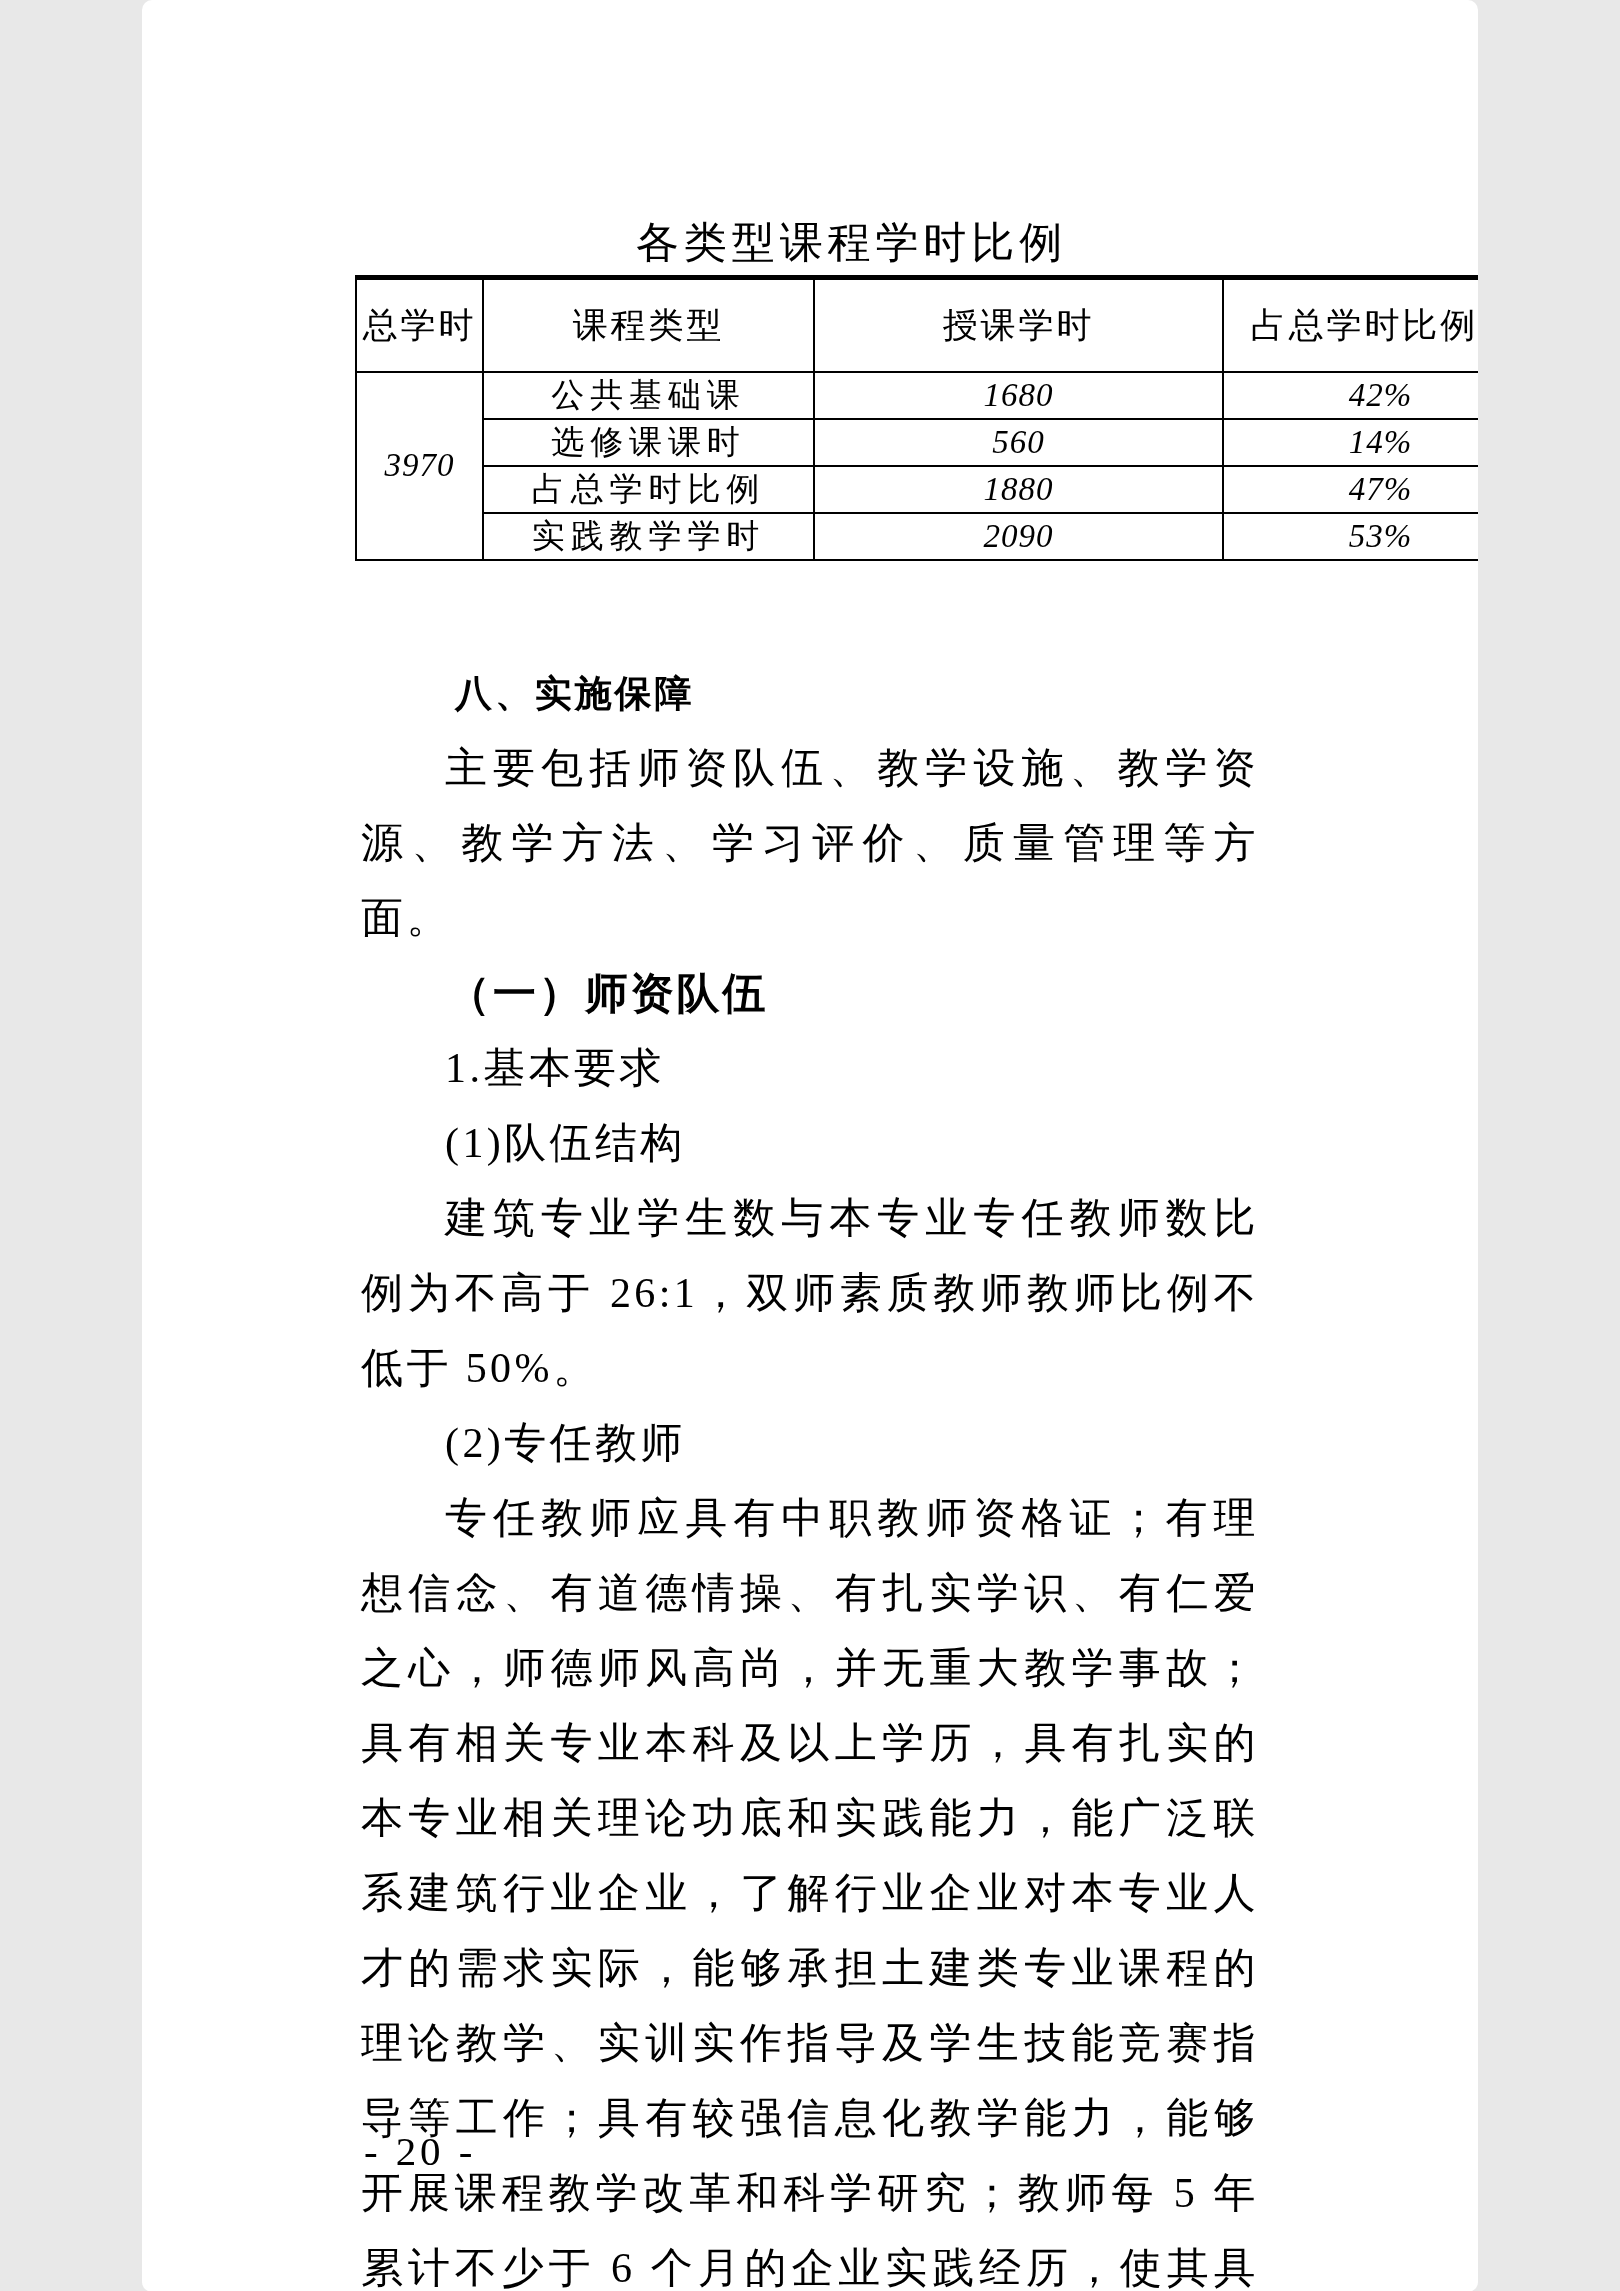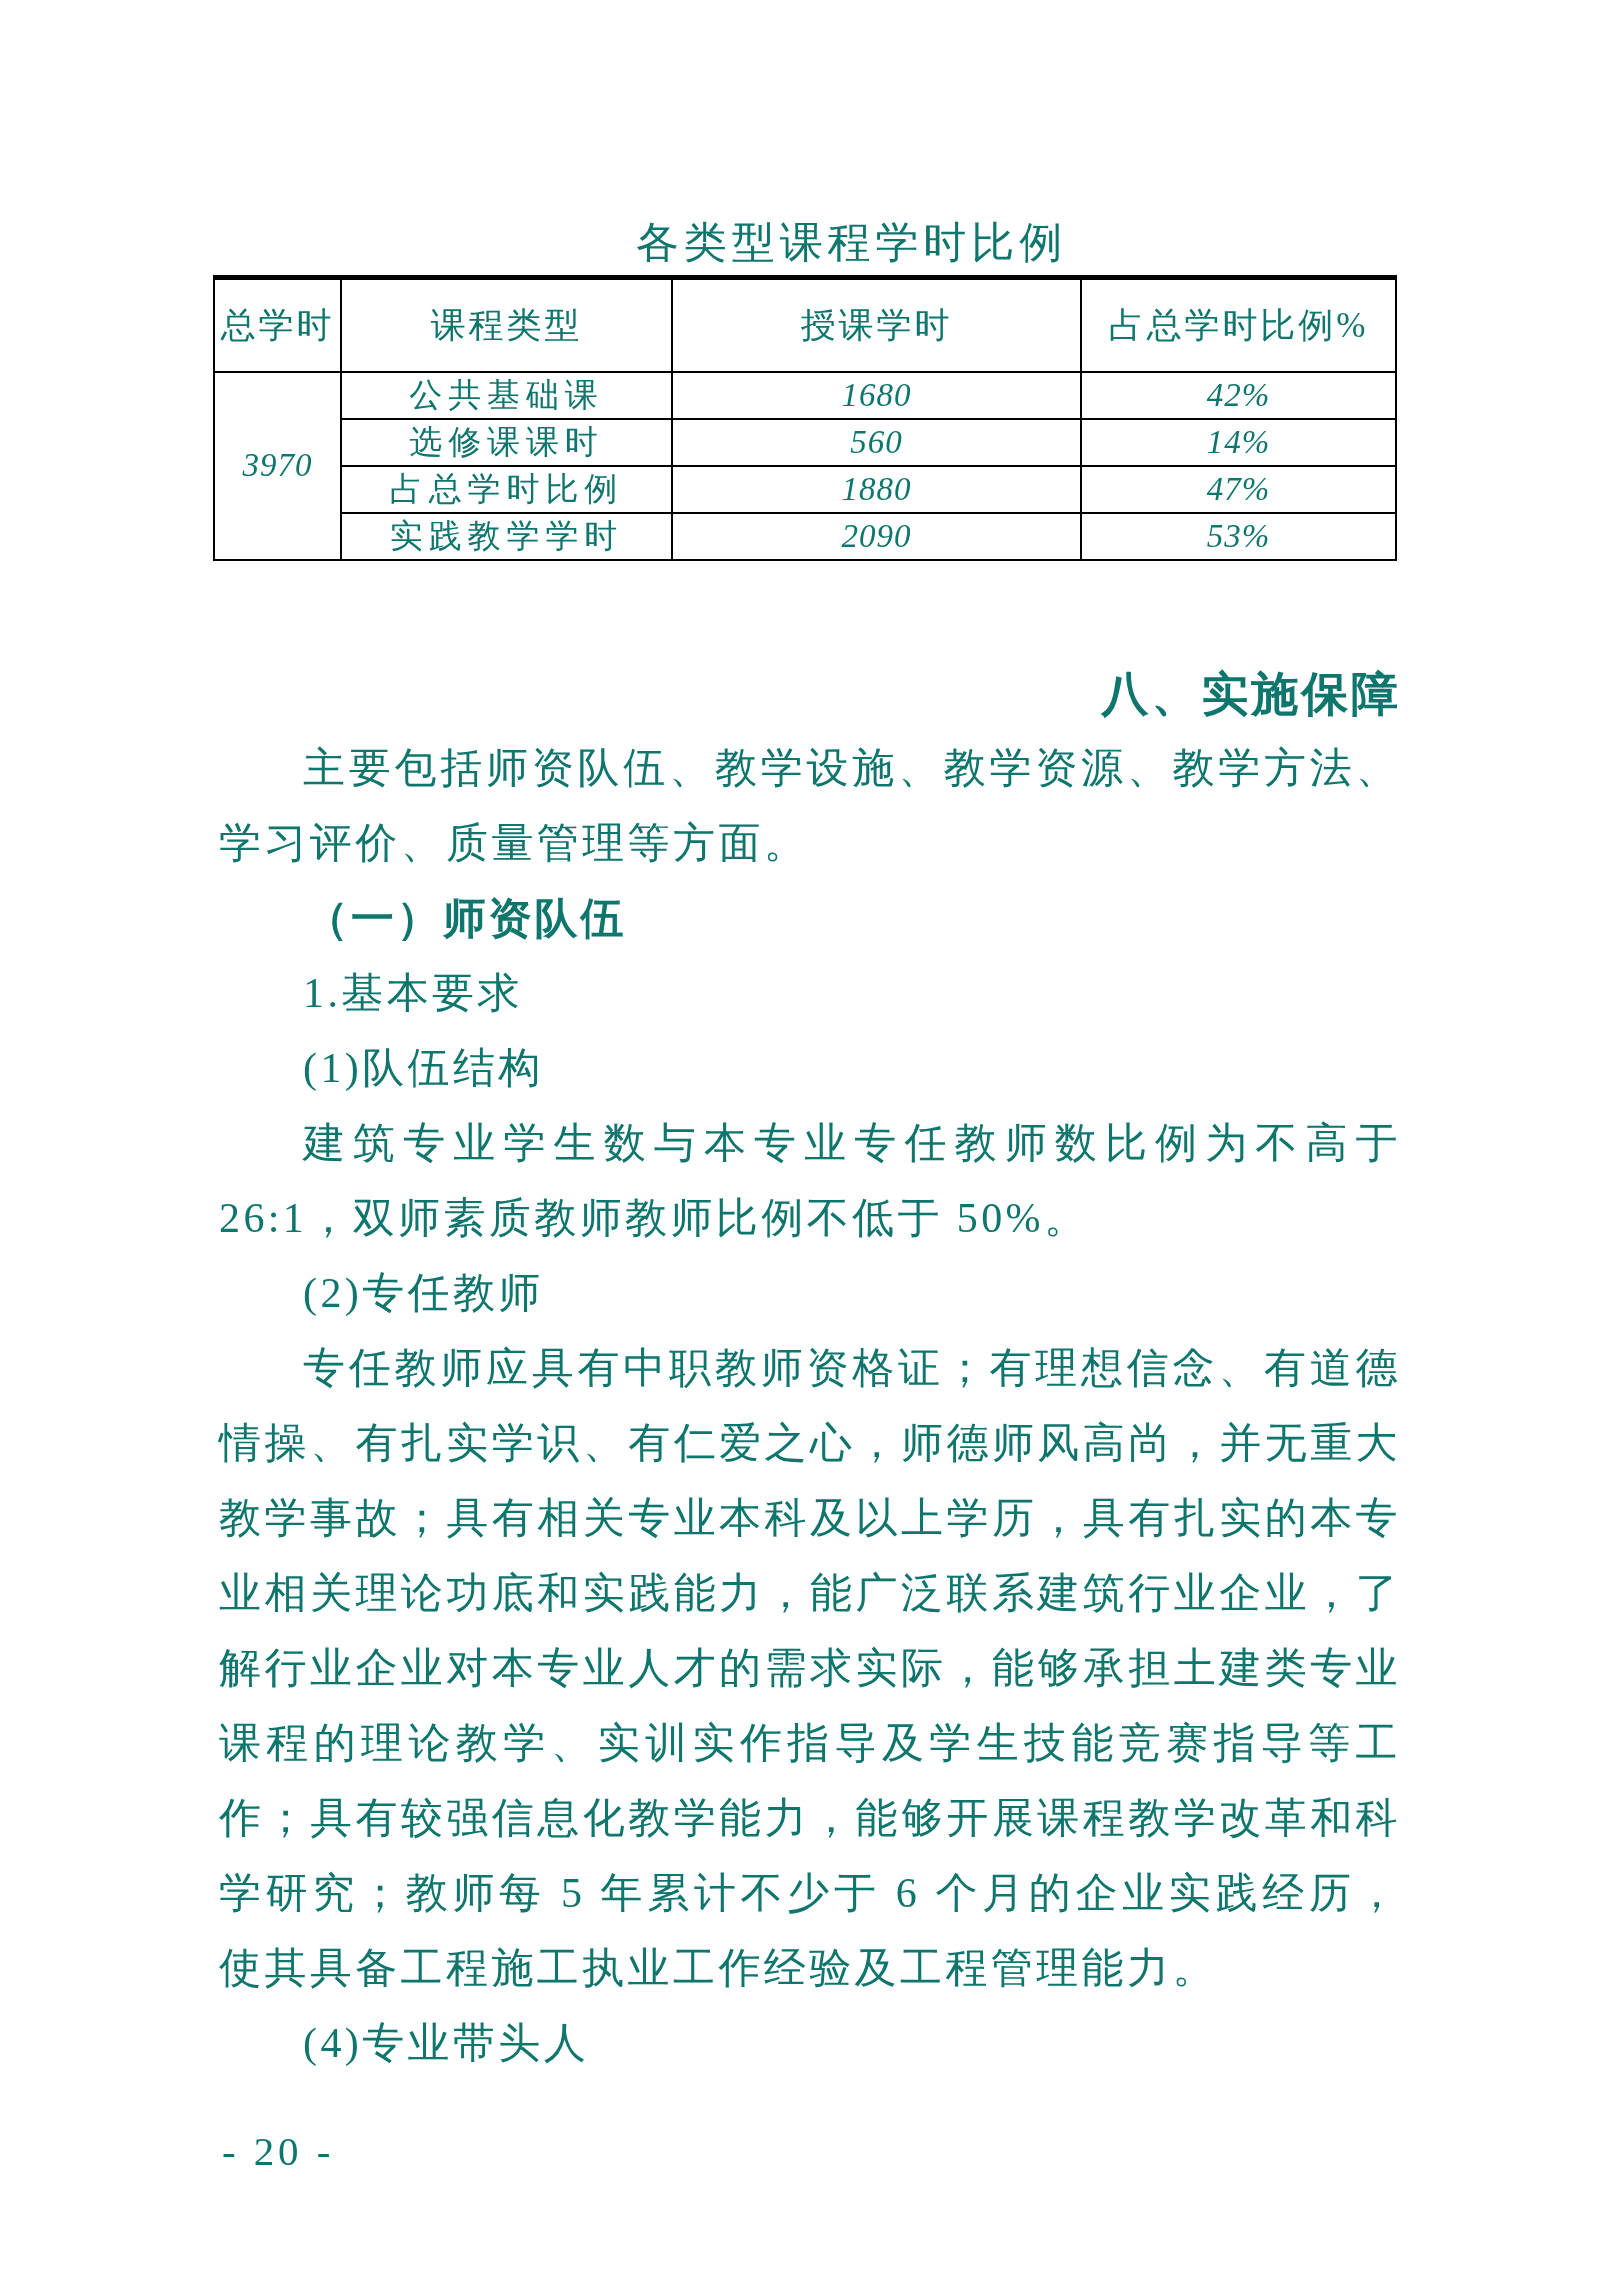--- a/index.html
+++ b/index.html
@@ -1,24 +1,25 @@
 <!DOCTYPE html>
 <html><head>
 <meta charset="utf-8">
 <style>
   html, body { margin: 0; padding: 0; background: #e8e8e8; }
   .page {
     position: relative;
-    width: 1620px;
+    width: 1336px;
     height: 2292px;
     margin: 0 auto;
     background: #ffffff;
-    color: #0f766e;
+    color: #000000;
     font-family: "Liberation Serif", "DejaVu Serif", serif;
     overflow: hidden;
+    border-radius: 10px;
   }
 
   
   .doc-title {
     margin: 0;
     padding-top: 217px;
     font-size: 43px;
     line-height: 51px;
     font-weight: normal;
     letter-spacing: 4.9px;
@@ -56,26 +57,26 @@
     margin: 0 219px;
     font-size: 42px;
     line-height: 75px;
     letter-spacing: 3.4px;
     text-align: justify;
   }
   .content p { margin: 0; text-indent: 84px; }
   .section-heading {
     margin: 95px 0 0 0;
     font-family: "Liberation Sans", "DejaVu Sans", sans-serif;
-    font-size: 47px;
+    font-size: 37px;
     line-height: 75px;
     font-weight: bold;
     letter-spacing: 2.9px;
     text-indent: 94px;
-    text-align: right;
+    text-align: left;
   }
   .subsection-heading {
     margin: 0;
     font-size: 43px;
     line-height: 75px;
     font-weight: bold;
     letter-spacing: 2.9px;
     text-indent: 86px;
     text-align: left;
   }

